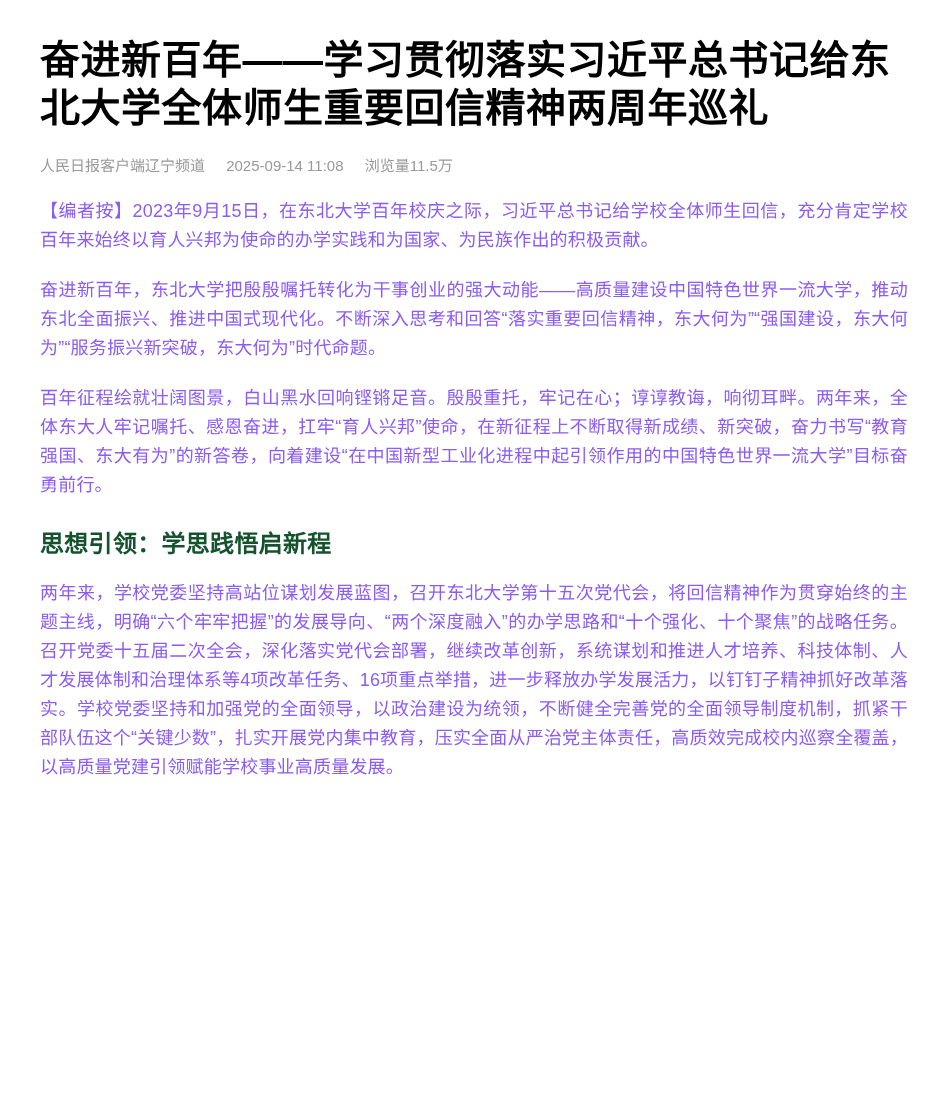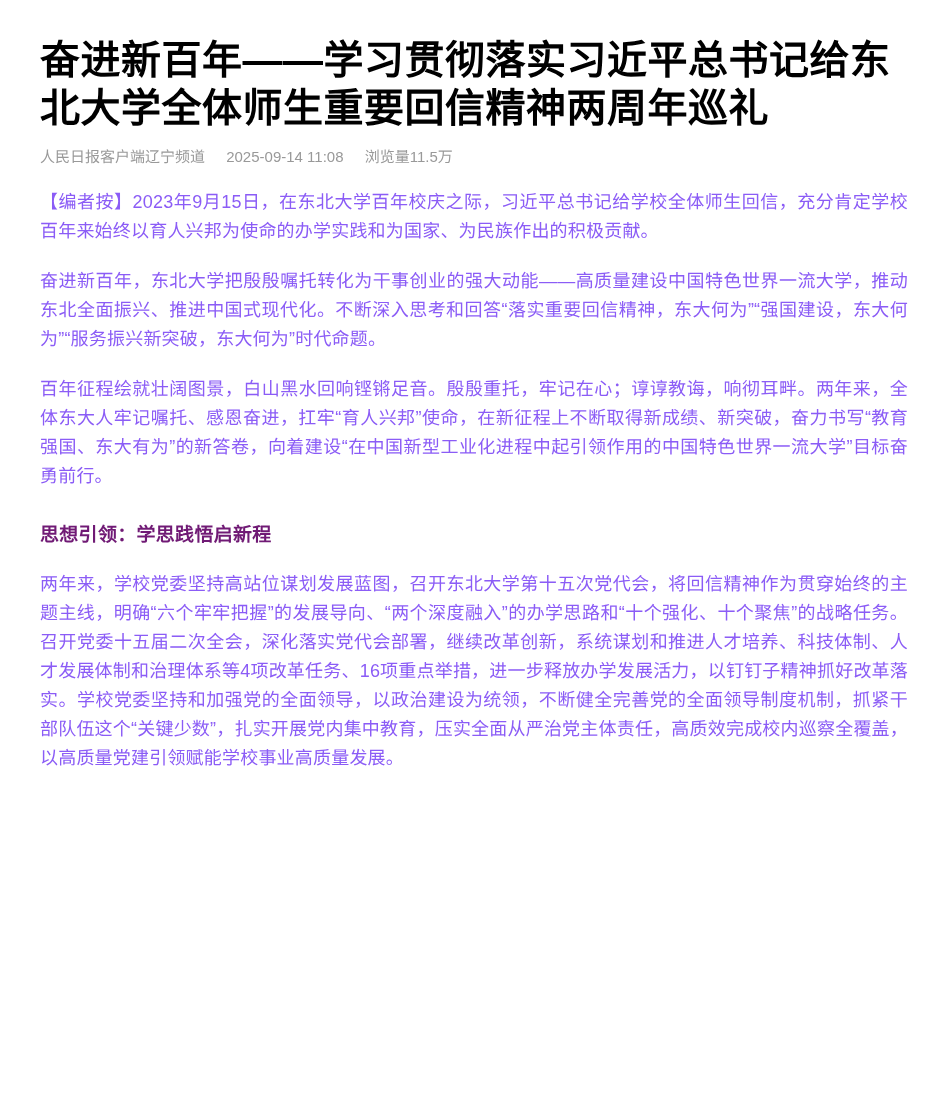--- a/index.html
+++ b/index.html
@@ -22,21 +22,21 @@
   }
   .article-title {
     margin: 0;
     font-size: 40px;
     line-height: 48px;
     font-weight: 700;
     color: #000000;
     letter-spacing: 0.5px;
   }
   .article-meta {
-    margin-top: 15px;
+    margin-top: 24px;
     font-size: 15px;
     line-height: 20px;
     color: #999999;
     white-space: nowrap;
   }
   .article-meta .meta-item + .meta-item {
     margin-left: 17px;
   }
   .article-body {
     margin-top: 6px;
@@ -44,24 +44,24 @@
   .article-body p {
     margin: 21px 0;
     font-size: 18px;
     line-height: 29px;
     color: #8b5cf6;
     text-align: justify;
     letter-spacing: 0.2px;
   }
   .article-body h2 {
     margin: 29px 0 21px 0;
-    font-size: 19px;
+    font-size: 24px;
     line-height: 29px;
     font-weight: 700;
-    color: #701a75;
+    color: #14532d;
     letter-spacing: 0.3px;
   }
 </style>
 </head>
 <body>
 
 <article class="article">
   <h1 class="article-title">奋进新百年——学习贯彻落实习近平总书记给东北大学全体师生重要回信精神两周年巡礼</h1>
 
   <div class="article-meta">

